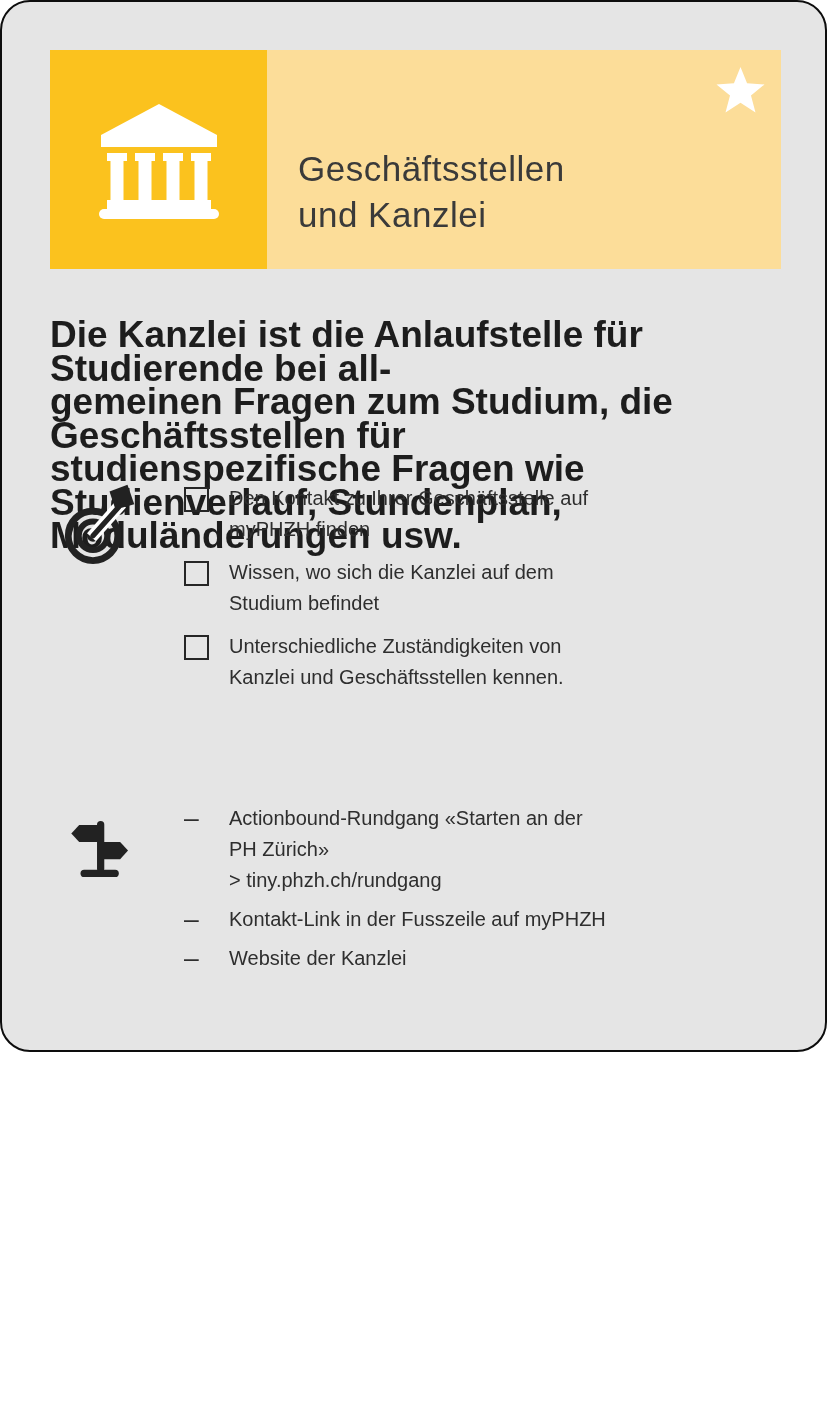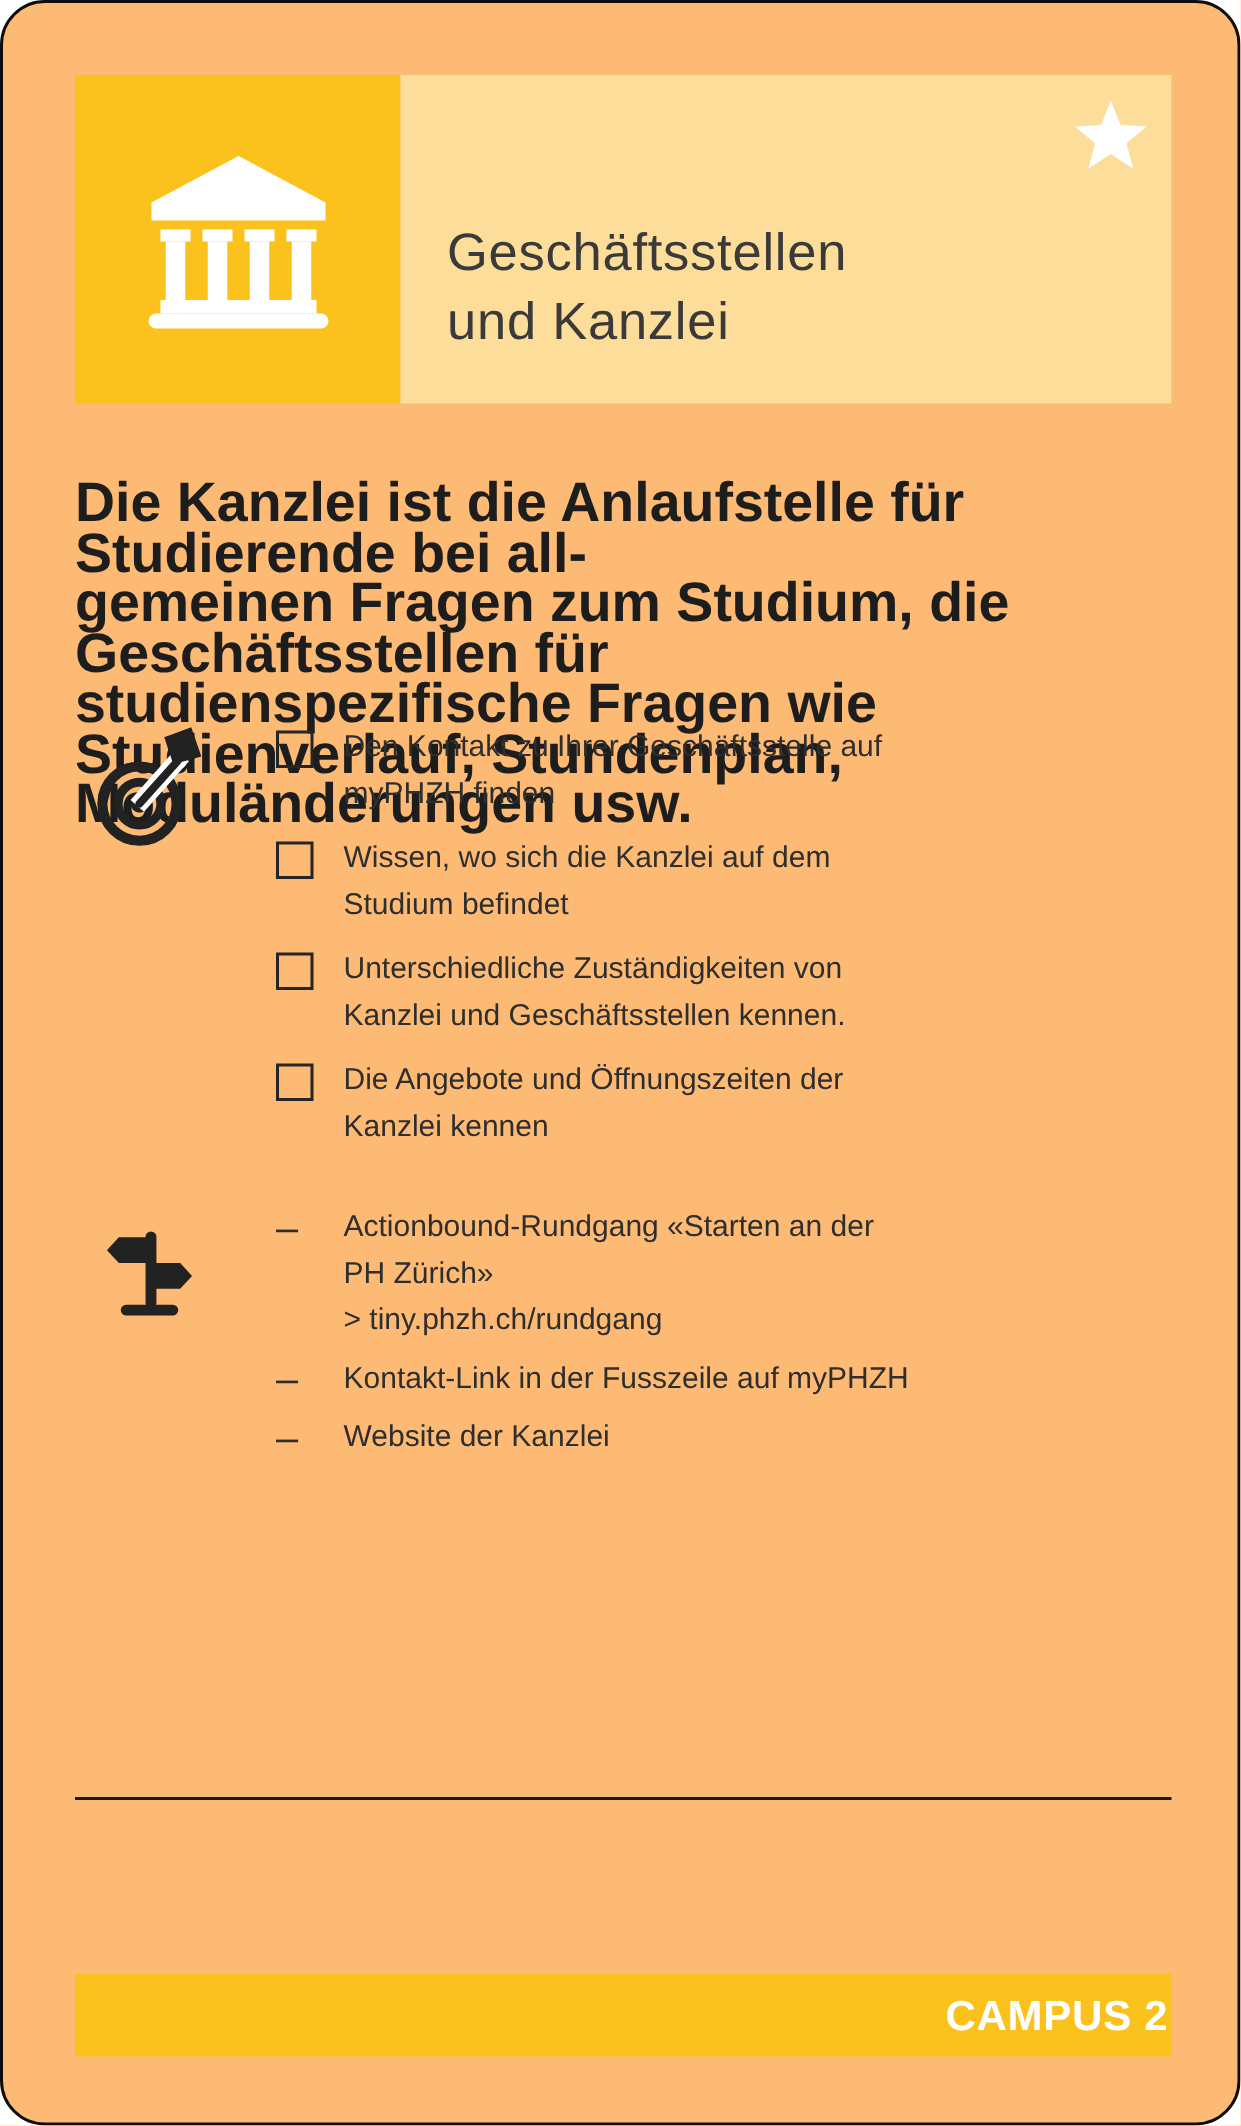--- a/index.html
+++ b/index.html
@@ -1,21 +1,21 @@
 <!DOCTYPE html>
 <html lang="de"><head>
 <meta charset="utf-8">
 <style>
   * { margin: 0; padding: 0; box-sizing: border-box; }
   html, body { background: #ffffff; font-family: "Liberation Sans", sans-serif; }
   .card {
     position: relative;
     width: 827px;
-    height: 1417px;
-    background: #fdba74;
+    height: 1052px;
+    background: #e5e5e5;
     border: 2px solid #0d0d0d;
     border-radius: 30px;
     overflow: hidden;
   }
   .prelines { white-space: pre-line; }
 
   
   .header {
     position: absolute;
     left: 48px; top: 48px;
@@ -176,25 +176,20 @@
     <div class="item-row">
       <span class="checkbox"></span>
       <span class="item-text prelines">Wissen, wo sich die Kanzlei auf dem
 Studium befindet</span>
     </div>
     <div class="item-row">
       <span class="checkbox"></span>
       <span class="item-text prelines">Unterschiedliche Zuständigkeiten von
 Kanzlei und Geschäftsstellen kennen.</span>
     </div>
-    <div class="item-row">
-      <span class="checkbox"></span>
-      <span class="item-text prelines">Die Angebote und Öffnungszeiten der
-Kanzlei kennen</span>
-    </div>
   </div>
 
   <svg class="section-icon signpost-icon" viewBox="0 0 100 100" aria-hidden="true">
     <g fill="#222222">
       <rect x="47" y="12" width="11" height="78" rx="5.5"></rect>
       <rect x="22" y="86" width="58" height="11" rx="5.5"></rect>
       <polygon points="8,31 20,18 52,18 52,44 20,44"></polygon>
       <polygon points="94,57 82,44 53,44 53,70 82,70"></polygon>
     </g>
   </svg>

